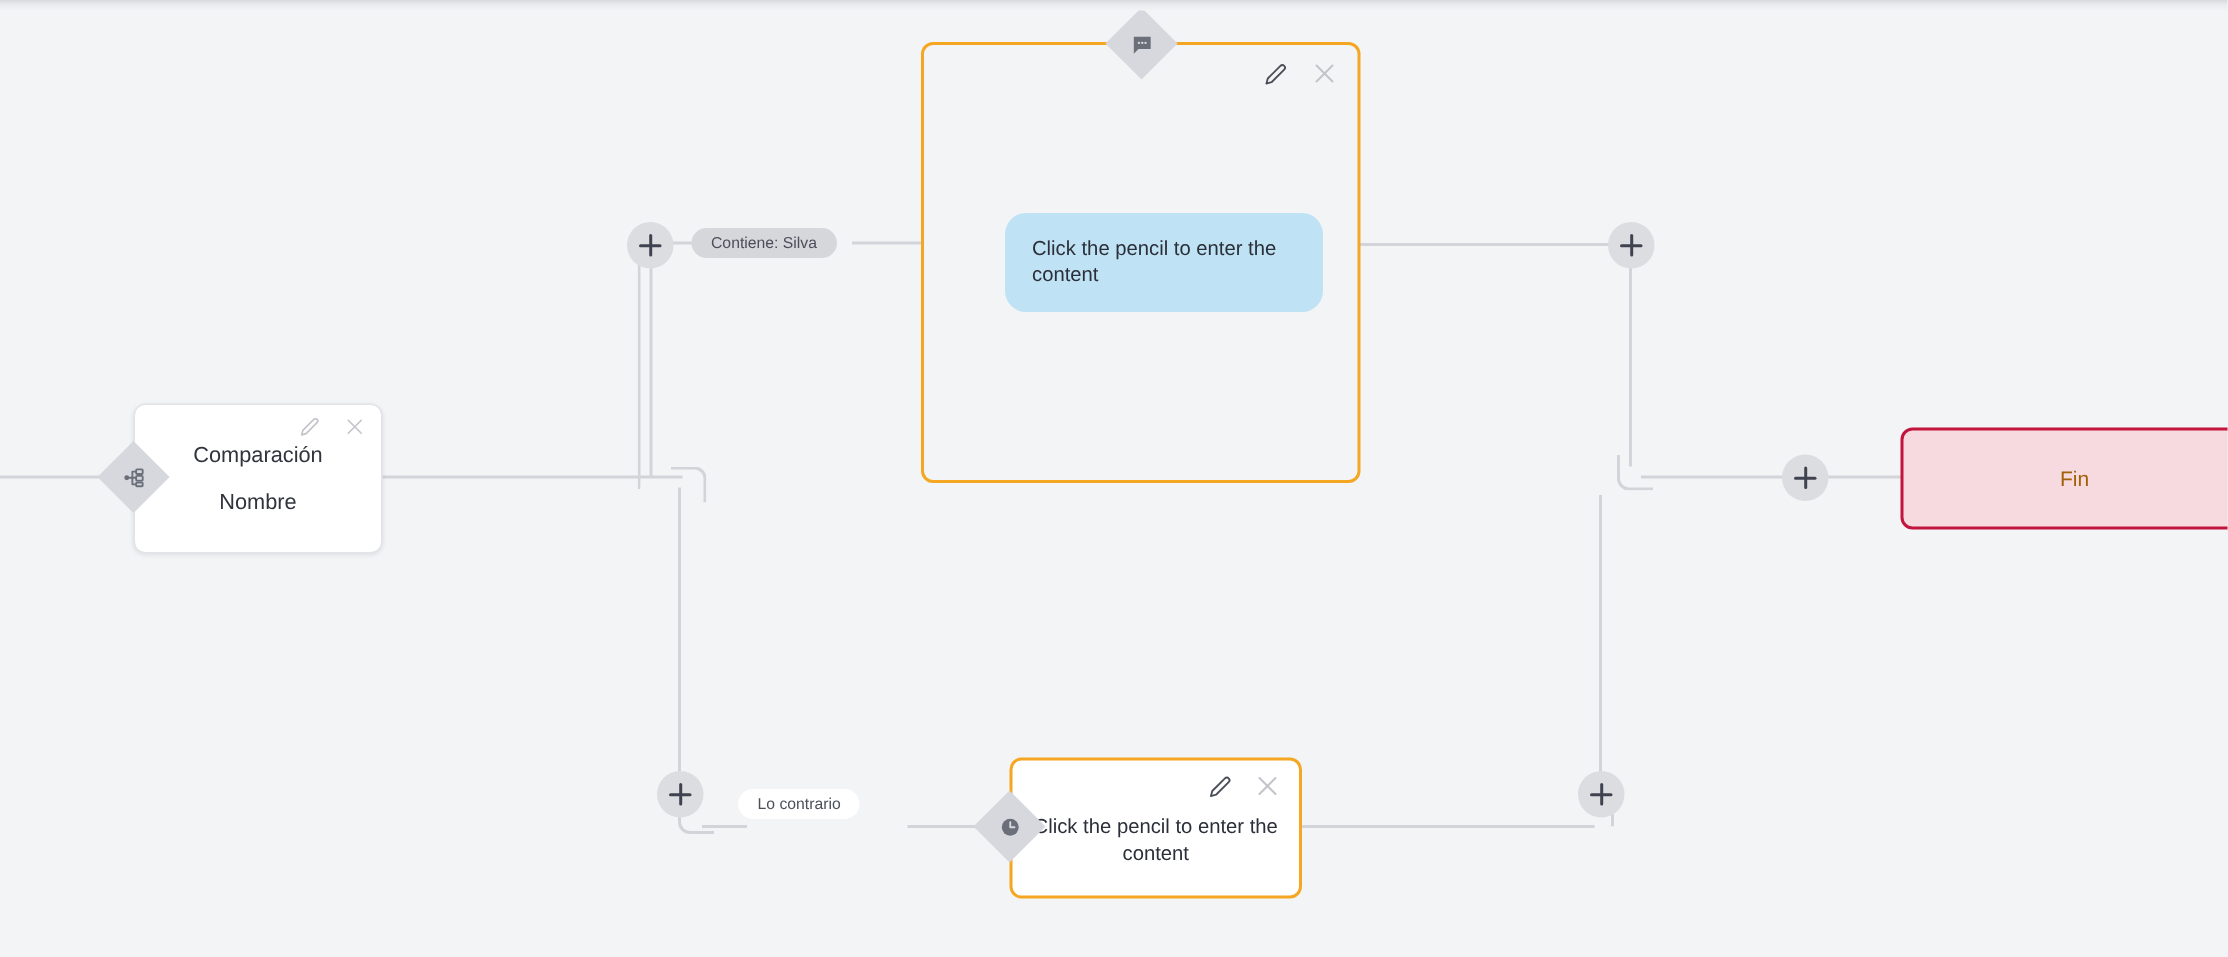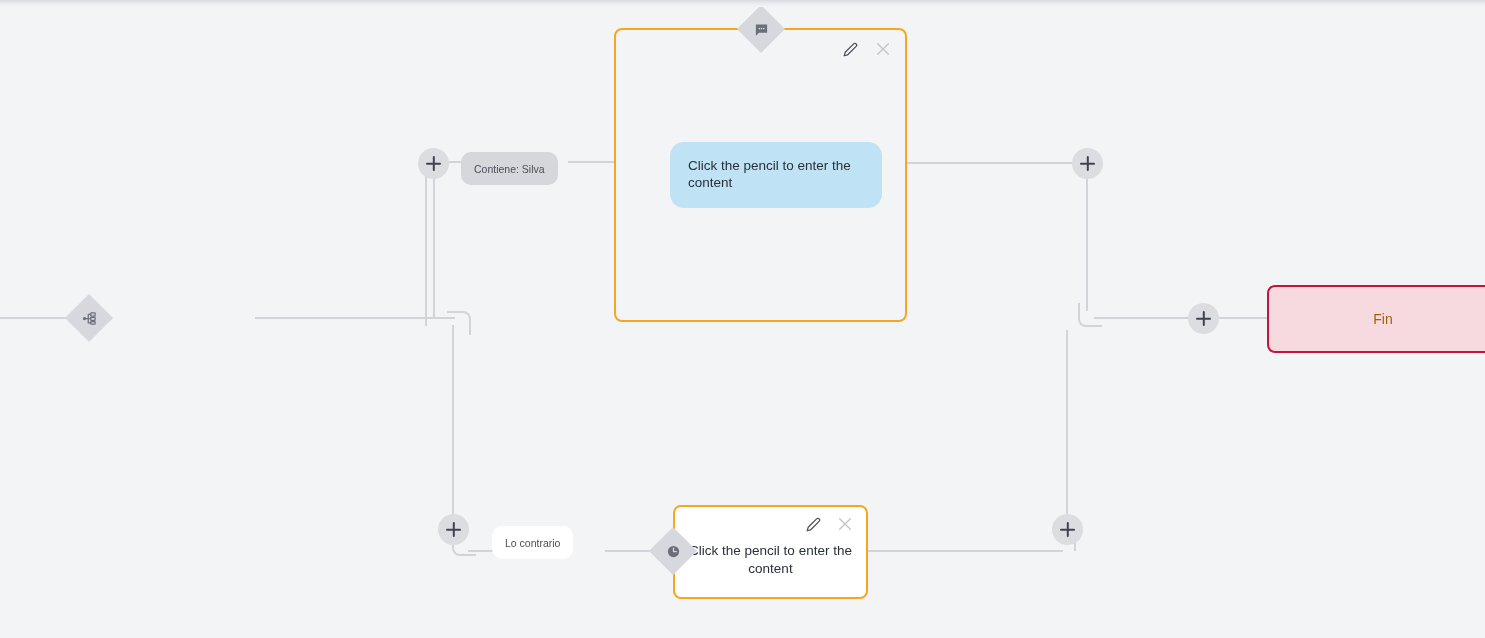--- a/index.html
+++ b/index.html
@@ -73,21 +73,21 @@
     height: 2.4px; width: 15px;
     transform: translateY(-50%);
   }
 
   
   .edge-label {
     position: absolute;
     display: flex;
     align-items: center;
     justify-content: center;
-    height: 33px;
+    height: 20px;
     padding: 0 13px;
     border-radius: 10px;
     font-size: 10.5px;
     color: #4b4f5a;
     white-space: nowrap;
     z-index: 11;
     cursor: pointer;
   }
   .edge-label.grey { background: #d6d7db; }
   .edge-label.white { background: #ffffff; }
@@ -272,20 +272,36 @@
   <div class="plus-btn" style="left:418px; top:148px;"></div>
   <div class="plus-btn" style="left:1072px; top:148px;"></div>
   <div class="plus-btn" style="left:1188px; top:303px;"></div>
   <div class="plus-btn" style="left:438px; top:514px;"></div>
   <div class="plus-btn" style="left:1052px; top:514px;"></div>
 
   <div class="edge-label grey" style="left:461px; top:152px;">Contiene: Silva</div>
 
   <div class="edge-label white" style="left:492px; top:526px;">Lo contrario</div>
 
+  <div class="node" id="node-comparacion">
+    <div class="node-tools">
+      <div class="tool-btn">
+        <svg width="13" height="13" viewBox="0 0 24 24" fill="none" stroke="#c2c4ca" stroke-width="2" stroke-linecap="round" stroke-linejoin="round">
+          <path d="M17 3a2.8 2.8 0 0 1 4 4L7.5 20.5 2 22l1.5-5.5Z"></path>
+        </svg>
+      </div>
+      <div class="tool-btn">
+        <svg width="13" height="13" viewBox="0 0 24 24" fill="none" stroke="#c2c4ca" stroke-width="2" stroke-linecap="round">
+          <path d="M4 4 L20 20 M20 4 L4 20"></path>
+        </svg>
+      </div>
+    </div>
+    <div class="line1">Comparación</div>
+    <div class="line2">Nombre</div>
+  </div>
 
   <div class="diamond" style="left:72px; top:301px;">
     <span class="dico">
       <svg width="15" height="15" viewBox="0 0 24 24" fill="none" stroke="#6b6f7a" stroke-width="2" stroke-linecap="round" stroke-linejoin="round">
         <circle cx="4" cy="12" r="1.6" fill="#6b6f7a"></circle>
         <rect x="14" y="3" width="7" height="5" rx="1"></rect>
         <rect x="14" y="10" width="7" height="5" rx="1"></rect>
         <rect x="14" y="17" width="7" height="4" rx="1"></rect>
         <path d="M5.6 12 H10 M10 5.5 V19 M10 5.5 H14 M10 12 H14 M10 19 H14"></path>
       </svg>

